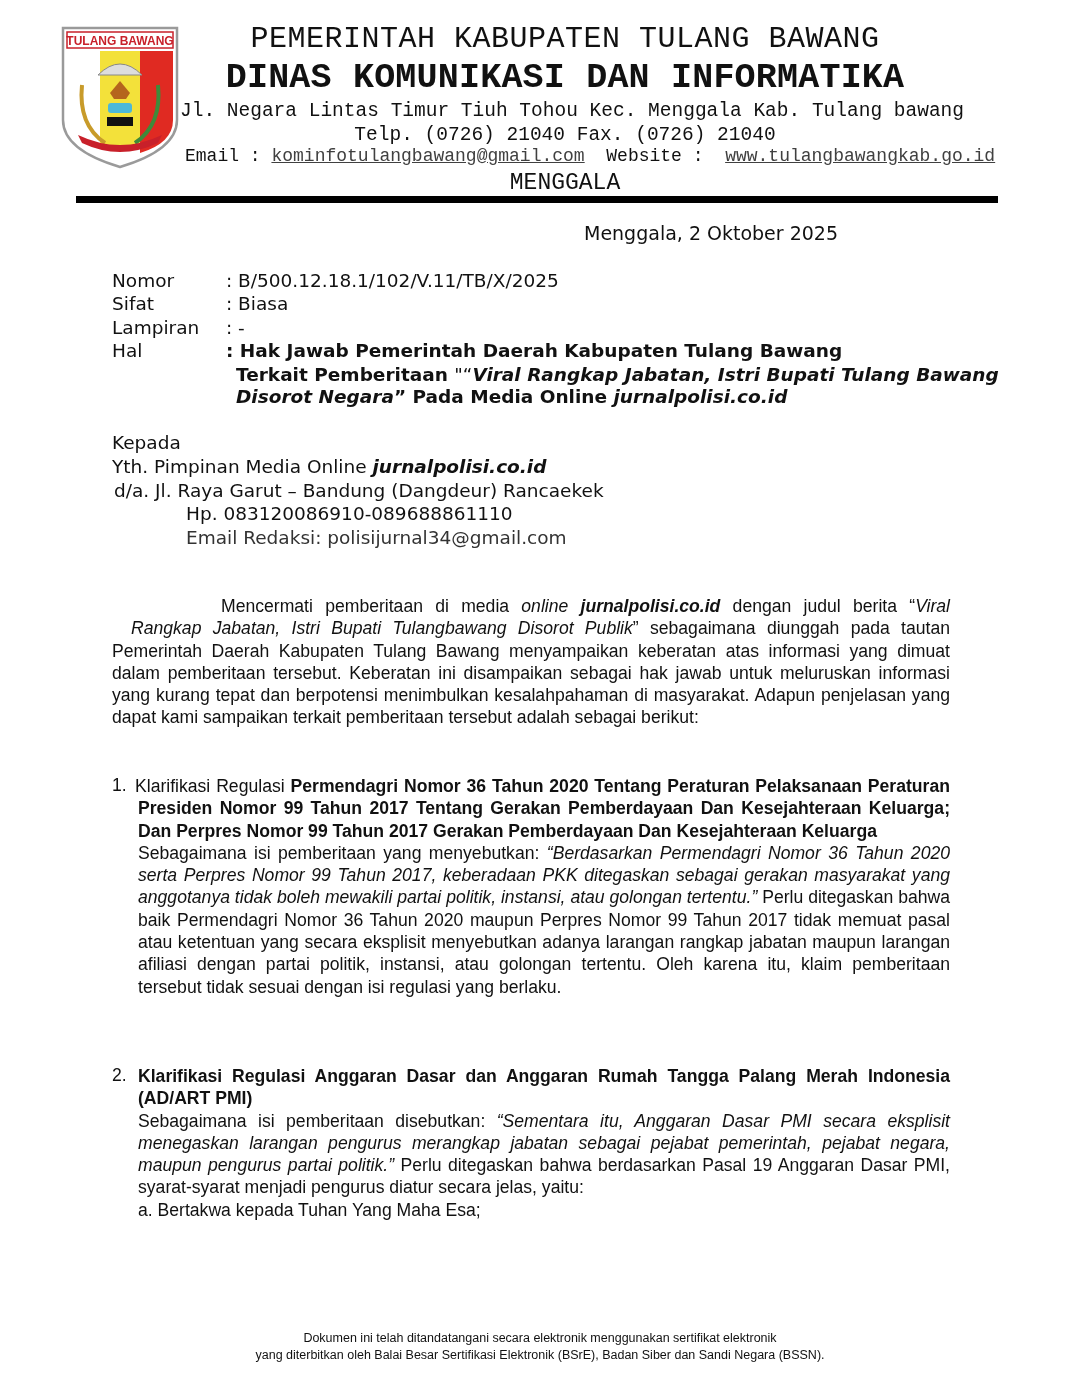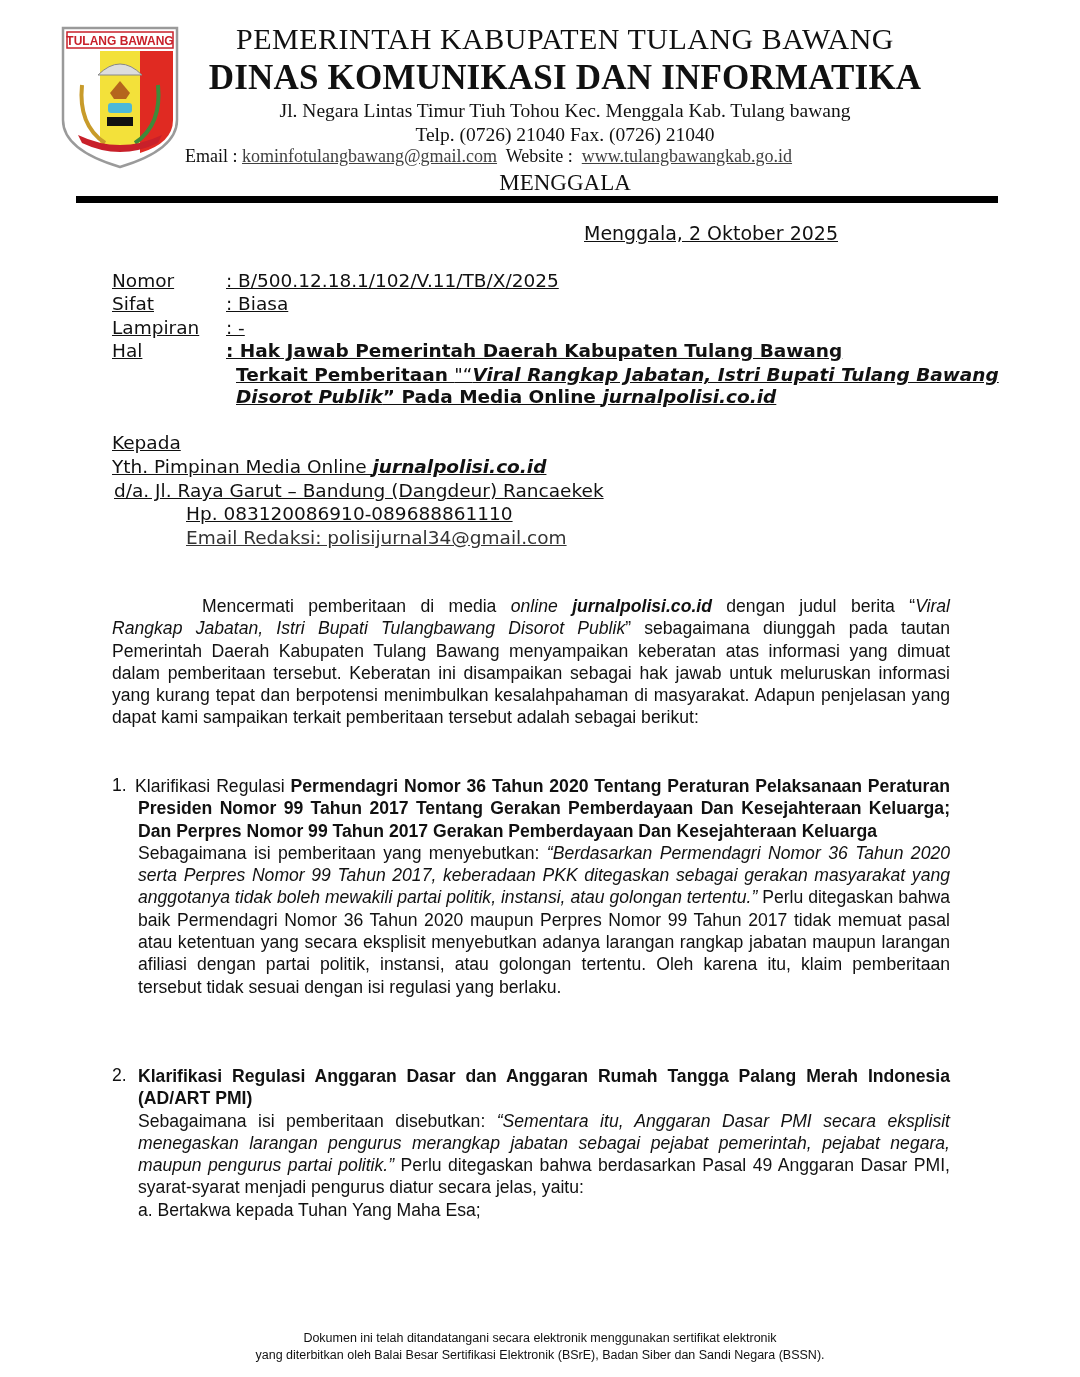--- a/index.html
+++ b/index.html
@@ -1,48 +1,48 @@
 <!DOCTYPE html>
 <html><head>
 <meta charset="utf-8">
 <style>
   html, body { margin:0; padding:0; background:#ffffff; }
   body { width:1080px; height:1377px; position:relative; overflow:hidden; color:#111; }
-  .serif { font-family: Liberation Serif, serif; }
+  .serif { font-family: Liberation Mono, monospace; }
   .sans { font-family: "DejaVu Sans", "Liberation Sans", sans-serif; }
   .arial { font-family: "Liberation Sans", "DejaVu Sans", sans-serif; }
 
   
   #logo { position:absolute; left:60px; top:25px; width:120px; height:145px;text-align:center; }
 
   
   .hdr { position:absolute; left:180px; width:770px; text-align:center; white-space:nowrap; }
   #hdr-gov { top:22px; font-size:30px; letter-spacing:0.5px; }
   #hdr-dept { top:58px; font-size:35px; font-weight:bold; letter-spacing:0.2px; }
   #hdr-addr { top:100px; font-size:19.5px; }
   #hdr-phone { top:124px; font-size:19.5px; }
   #hdr-contact { top:146px; left:185px; width:auto; text-align:left; font-size:18px; }
   #hdr-city { top:170px; font-size:23px; }
   a.lnk { color:#404040; text-decoration:underline; }
   #divider { position:absolute; left:76px; top:196px; width:922px; height:7px; background:#000; }
 
   
-  .txt { position:absolute; white-space:nowrap;text-decoration:underline; }
+  .txt { position:absolute; white-space:nowrap; }
   #date { left:584px; top:222px; font-size:19px; }
 
   .meta-label { left:112px; font-size:18.5px; }
   .meta-val { left:226px; font-size:18.5px; }
   .hal { left:236px; font-size:18.5px; font-weight:bold; }
 
   .rcp { font-size:18.5px; }
 
   .para { position:absolute; left:112px; width:838px; font-size:17.6px; line-height:22.3px; text-align:justify; text-align-last:left; }
   .ind { padding-left:26px; }
   .lineh { display:block; }
-  .just { text-align-last:justify; }
+  .just { text-align-last:justify;margin-left:19px; }
   .list-num { position:absolute; left:112px; font-size:17.6px; }
 
   #footer { position:absolute; left:0; width:1080px; top:1330px; text-align:center; font-size:12.5px; line-height:17px; }
 </style>
 </head>
 <body>
 
 <div id="logo">
   <svg width="120" height="145" viewBox="0 0 120 145">
     <path d="M3 3 H117 V95 Q117 125 60 142 Q3 125 3 95 Z" fill="#fff" stroke="#9a9a9a" stroke-width="2.5"></path>
@@ -72,21 +72,21 @@
 
 <div class="txt sans meta-label" style="top:270px">Nomor</div>
 <div class="txt sans meta-val" style="top:270px">: B/500.12.18.1/102/V.11/TB/X/2025</div>
 <div class="txt sans meta-label" style="top:293px">Sifat</div>
 <div class="txt sans meta-val" style="top:293px">: Biasa</div>
 <div class="txt sans meta-label" style="top:317px">Lampiran</div>
 <div class="txt sans meta-val" style="top:317px">: -</div>
 <div class="txt sans meta-label" style="top:340px">Hal</div>
 <div class="txt sans meta-val" style="top:340px;font-weight:bold">: Hak Jawab Pemerintah Daerah Kabupaten Tulang Bawang</div>
 <div class="txt sans hal" style="top:364px"><span>Terkait Pemberitaan </span><span style="font-weight:normal">"“</span><i>Viral Rangkap Jabatan, Istri Bupati Tulang Bawang</i></div>
-<div class="txt sans hal" style="top:386px"><i>Disorot Publik</i><span>” Pada Media Online </span><i>jurnalpolisi.co.id</i></div>
+<div class="txt sans hal" style="top:386px"><i>Disorot Negara</i><span>” Pada Media Online </span><i>jurnalpolisi.co.id</i></div>
 
 <div class="txt sans rcp" style="left:112px;top:432px">Kepada</div>
 <div class="txt sans rcp" style="left:112px;top:456px"><span>Yth. Pimpinan Media Online </span><b><i>jurnalpolisi.co.id</i></b></div>
 <div class="txt sans rcp" style="left:114px;top:480px">d/a.  Jl. Raya Garut – Bandung (Dangdeur) Rancaekek</div>
 <div class="txt sans rcp" style="left:186px;top:503px">Hp. 083120086910-089688861110</div>
 <div class="txt sans rcp" style="left:186px;top:527px;color:#333">Email Redaksi: polisijurnal34@gmail.com</div>
 
 <div class="para arial" style="top:595px">
   <span class="lineh just" style="padding-left:90px"><span>Mencermati pemberitaan di media </span><i>online</i> <b><i>jurnalpolisi.co.id</i></b><span> dengan judul berita “</span><i>Viral</i></span>
   <span class="lineh just"><i>Rangkap Jabatan, Istri Bupati Tulangbawang Disorot Publik</i><span>” sebagaimana diunggah pada tautan</span></span>
@@ -95,20 +95,20 @@
 
 <div class="list-num arial" style="top:775px">1.</div>
 <div class="para arial" style="top:775px;left:112px">
   <div style="padding-left:26px;text-indent:-3px"><span>Klarifikasi Regulasi </span><b>Permendagri Nomor 36 Tahun 2020 Tentang Peraturan Pelaksanaan Peraturan Presiden Nomor 99 Tahun 2017 Tentang Gerakan Pemberdayaan Dan Kesejahteraan Keluarga; Dan Perpres Nomor 99 Tahun 2017 Gerakan Pemberdayaan Dan Kesejahteraan Keluarga</b></div>
   <div class="ind"><span>Sebagaimana isi pemberitaan yang menyebutkan: </span><i>“Berdasarkan Permendagri Nomor 36 Tahun 2020 serta Perpres Nomor 99 Tahun 2017, keberadaan PKK ditegaskan sebagai gerakan masyarakat yang anggotanya tidak boleh mewakili partai politik, instansi, atau golongan tertentu.”</i><span> Perlu ditegaskan bahwa baik Permendagri Nomor 36 Tahun 2020 maupun Perpres Nomor 99 Tahun 2017 tidak memuat pasal atau ketentuan yang secara eksplisit menyebutkan adanya larangan rangkap jabatan maupun larangan afiliasi dengan partai politik, instansi, atau golongan tertentu. Oleh karena itu, klaim pemberitaan tersebut tidak sesuai dengan isi regulasi yang berlaku.</span></div>
 </div>
 
 <div class="list-num arial" style="top:1065px">2.</div>
 <div class="para arial" style="top:1065px;left:112px">
   <div class="ind" style="text-indent:-0px"><b>Klarifikasi Regulasi Anggaran Dasar dan Anggaran Rumah Tangga Palang Merah Indonesia (AD/ART PMI)</b></div>
-  <div class="ind"><span>Sebagaimana isi pemberitaan disebutkan: </span><i>“Sementara itu, Anggaran Dasar PMI secara eksplisit menegaskan larangan pengurus merangkap jabatan sebagai pejabat pemerintah, pejabat negara, maupun pengurus partai politik.”</i><span> Perlu ditegaskan bahwa berdasarkan Pasal 49 Anggaran Dasar PMI, syarat-syarat menjadi pengurus diatur secara jelas, yaitu:</span></div>
+  <div class="ind"><span>Sebagaimana isi pemberitaan disebutkan: </span><i>“Sementara itu, Anggaran Dasar PMI secara eksplisit menegaskan larangan pengurus merangkap jabatan sebagai pejabat pemerintah, pejabat negara, maupun pengurus partai politik.”</i><span> Perlu ditegaskan bahwa berdasarkan Pasal 19 Anggaran Dasar PMI, syarat-syarat menjadi pengurus diatur secara jelas, yaitu:</span></div>
   <div class="ind">a. Bertakwa kepada Tuhan Yang Maha Esa;</div>
 </div>
 
 <div id="footer" class="arial">
   <div>Dokumen ini telah ditandatangani secara elektronik menggunakan sertifikat elektronik</div>
   <div>yang diterbitkan oleh Balai Besar Sertifikasi Elektronik (BSrE), Badan Siber dan Sandi Negara (BSSN).</div>
 </div>
 
 </body></html>

